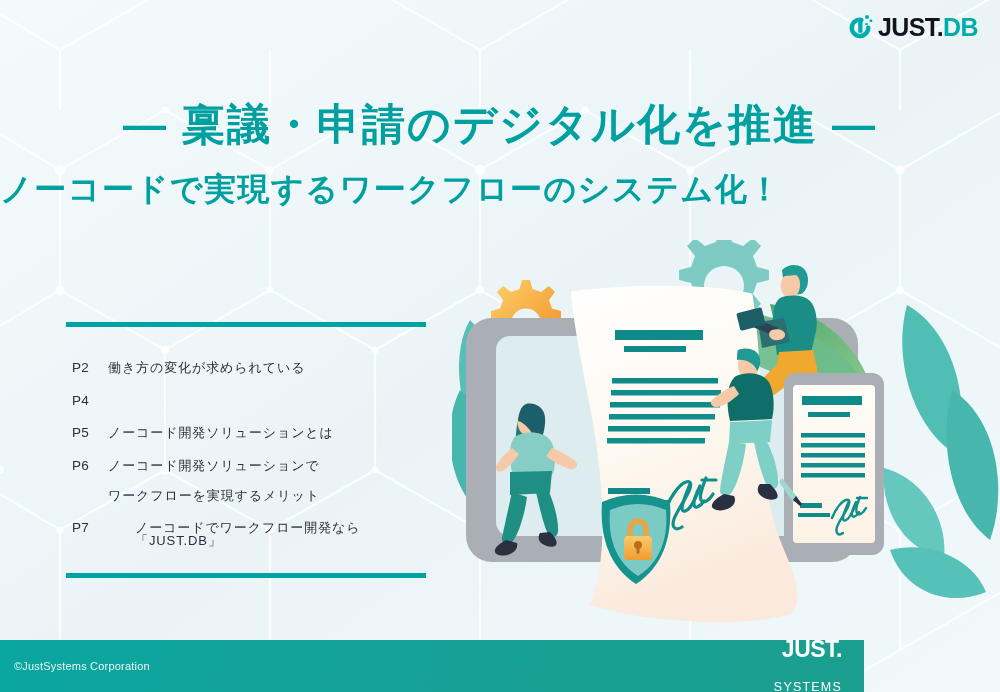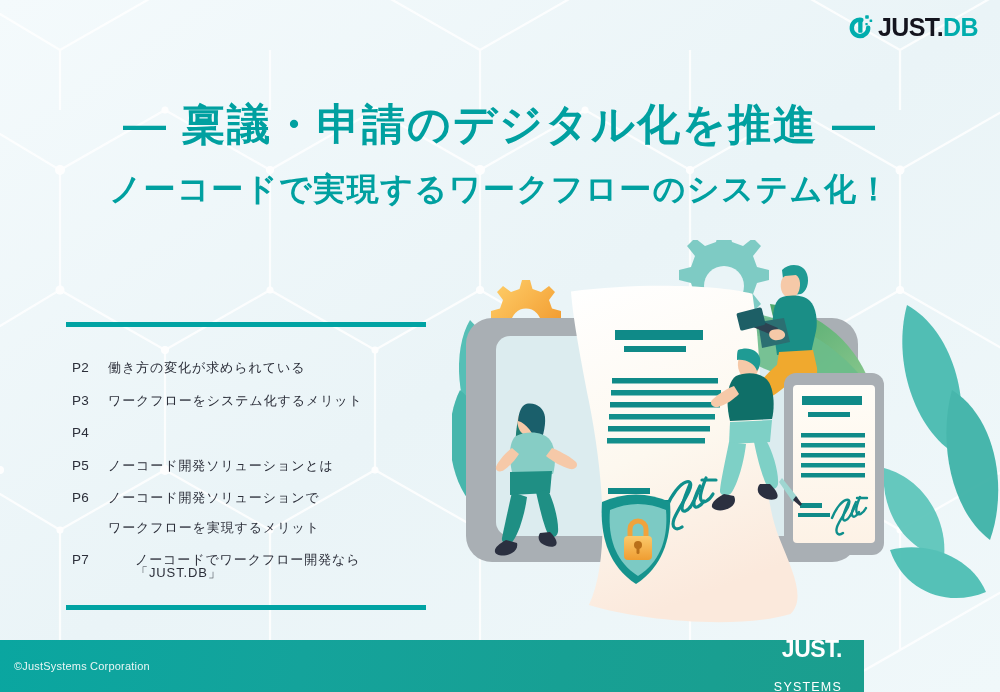--- a/index.html
+++ b/index.html
@@ -33,21 +33,21 @@
   .logo-word .w-db{color:#00adad;text-align:right;}
 
   
   .title-main{
     position:absolute;left:0;right:0;top:96px;text-align:center;
     font-size:43px;font-weight:bold;color:#00a0a0;
     letter-spacing:2px;white-space:nowrap;
     font-family:"Liberation Sans","DejaVu Sans",sans-serif;
   }
   .title-sub{
-    position:absolute;left:0;right:0;top:168px;text-align:center;
+    position:absolute;left:0;right:0;top:168px;
     font-size:32px;font-weight:bold;color:#00a0a0;
     letter-spacing:1.5px;white-space:nowrap;
     font-family:"Liberation Sans","DejaVu Sans",sans-serif;
   }
 
   
   .toc{position:absolute;left:66px;top:322px;width:360px;}
   .toc-rule{height:5px;background:#00a3a3;width:360px;}
   .toc-rule.bottom{margin-top:0;}
   .toc-list{padding:34px 0 14px 6px;}
@@ -173,24 +173,20 @@
 
   <div class="toc">
     <div class="toc-rule"></div>
     <div class="toc-list">
 
       <div class="toc-row">
         <span class="toc-num">P2</span>
         <span class="toc-txt">働き方の変化が求められている</span>
       </div>
 
-      <div class="toc-row">
-        <span class="toc-num">P3</span>
-        <span class="toc-txt">ワークフローをシステム化するメリット</span>
-      </div>
 
       <div class="toc-row">
         <span class="toc-num">P4</span>
       </div>
 
       <div class="toc-row">
         <span class="toc-num">P5</span>
         <span class="toc-txt">ノーコード開発ソリューションとは</span>
       </div>
 

